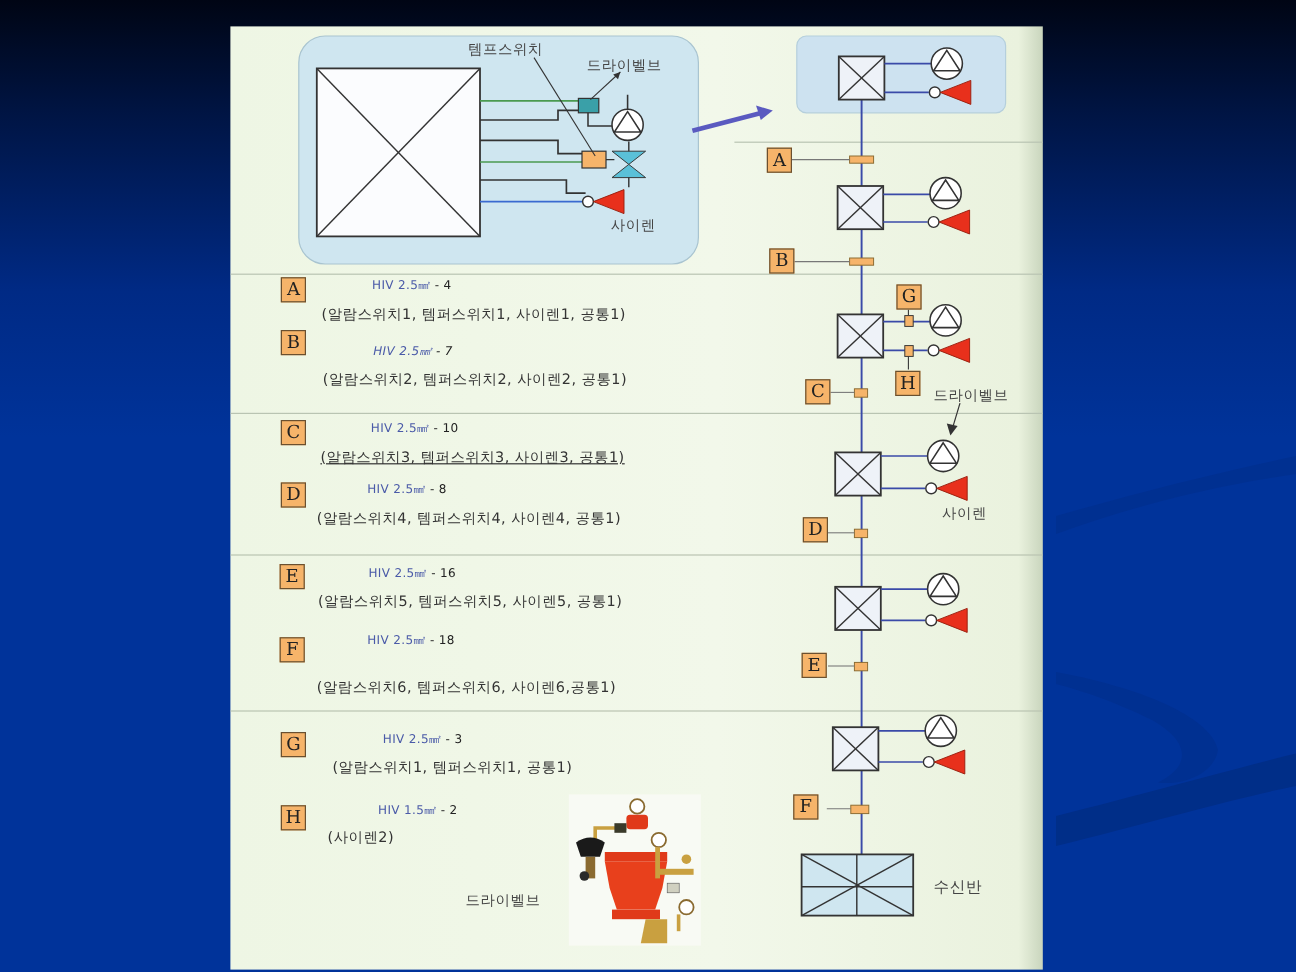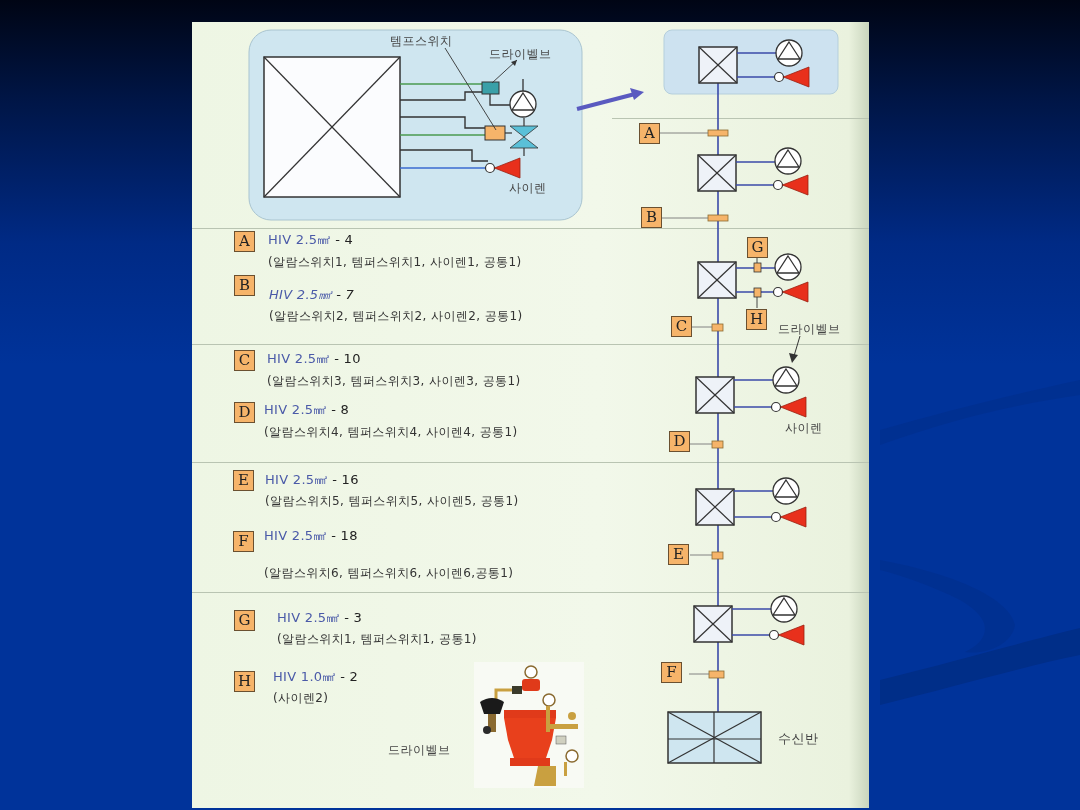--- a/index.html
+++ b/index.html
@@ -14,21 +14,21 @@
       background: linear-gradient(to right, #eef6e4 0%, #f2f8ea 60%, #eaf2de 97%, #c9d5bd 100%);
       overflow:hidden;
     }
     .sheet svg { position:absolute; left:0; top:0; }
     .hline { position:absolute; left:0; height:1px; background:#b9c4b2; }
     .badge {
       position:absolute; width:19px; height:19px; background:#f6b46a; border:1px solid #6a5030;
       font-family:"DejaVu Serif", serif; font-size:15px; line-height:19px; text-align:center; color:#222;
     }
     .spec {
-      position:absolute; font-size:13px; color:#4a5aa8; white-space:nowrap; letter-spacing:0.3px;
+      position:absolute; font-size:10px; color:#4a5aa8; white-space:nowrap; letter-spacing:0.3px;margin-left:42px;
     }
     .spec .dash { color:#222; }
     .detail {
       position:absolute; font-size:12px; color:#333; white-space:nowrap; letter-spacing:0.4px;
     }
     .lbl { position:absolute; font-size:12px; color:#444; white-space:nowrap; letter-spacing:0.5px; }
     .photo {
       position:absolute; left:282px; top:640px; width:110px; height:126px; background:#f8faf4;
     }
   </style>
@@ -232,21 +232,21 @@
     <div class="detail" style="left:76px; top:232px;">(알람스위치1, 템퍼스위치1, 사이렌1, 공통1)</div>
   </div>
   <div>
     <div class="badge" style="left:42px; top:253px;">B</div>
     <div class="spec" style="left:77px; top:264px;font-style:italic;"><span>HIV 2.5㎟</span><span class="dash"> - </span><span class="dash">7</span></div>
     <div class="detail" style="left:77px; top:286px;">(알람스위치2, 템퍼스위치2, 사이렌2, 공통1)</div>
   </div>
   <div>
     <div class="badge" style="left:42px; top:328px;">C</div>
     <div class="spec" style="left:75px; top:328px;"><span>HIV 2.5㎟</span><span class="dash"> - </span><span class="dash">10</span></div>
-    <div class="detail" style="left:75px; top:351px;">(알람스위치3, 템퍼스위치3, 사이렌3, 공통1)</div>
+    <div class="detail" style="left:75px; top:351px;text-decoration:underline;">(알람스위치3, 템퍼스위치3, 사이렌3, 공통1)</div>
   </div>
   <div>
     <div class="badge" style="left:42px; top:380px;">D</div>
     <div class="spec" style="left:72px; top:379px;"><span>HIV 2.5㎟</span><span class="dash"> - </span><span class="dash">8</span></div>
     <div class="detail" style="left:72px; top:402px;">(알람스위치4, 템퍼스위치4, 사이렌4, 공통1)</div>
   </div>
   <div>
     <div class="badge" style="left:41px; top:448px;">E</div>
     <div class="spec" style="left:73px; top:449px;"><span>HIV 2.5㎟</span><span class="dash"> - </span><span class="dash">16</span></div>
     <div class="detail" style="left:73px; top:471px;text-align:center;">(알람스위치5, 템퍼스위치5, 사이렌5, 공통1)</div>
@@ -256,21 +256,21 @@
     <div class="spec" style="left:72px; top:505px;"><span>HIV 2.5㎟</span><span class="dash"> - </span><span class="dash">18</span></div>
     <div class="detail" style="left:72px; top:527px;margin-top:16px;">(알람스위치6, 템퍼스위치6, 사이렌6,공통1)</div>
   </div>
   <div>
     <div class="badge" style="left:42px; top:588px;">G</div>
     <div class="spec" style="left:85px; top:587px;"><span>HIV 2.5㎟</span><span class="dash"> - </span><span class="dash">3</span></div>
     <div class="detail" style="left:85px; top:609px;text-align:center;">(알람스위치1, 템퍼스위치1, 공통1)</div>
   </div>
   <div>
     <div class="badge" style="left:42px; top:649px;">H</div>
-    <div class="spec" style="left:81px; top:646px;"><span>HIV 1.0㎟</span><span class="dash"> - </span><span class="dash">2</span></div>
+    <div class="spec" style="left:81px; top:646px;"><span>HIV 1.5㎟</span><span class="dash"> - </span><span class="dash">2</span></div>
     <div class="detail" style="left:81px; top:668px;">(사이렌2)</div>
   </div>
 
   <div class="photo">
     <svg width="110" height="126">
 
       <circle cx="57" cy="10" r="6" fill="#fff" stroke="#8a6a30" stroke-width="1.5"></circle>
       <rect x="48" y="17" width="18" height="12" rx="3" fill="#e03a1a"></rect>
 
       <path d="M22 45 L22 28 L48 28" fill="none" stroke="#c9a040" stroke-width="3"></path>

